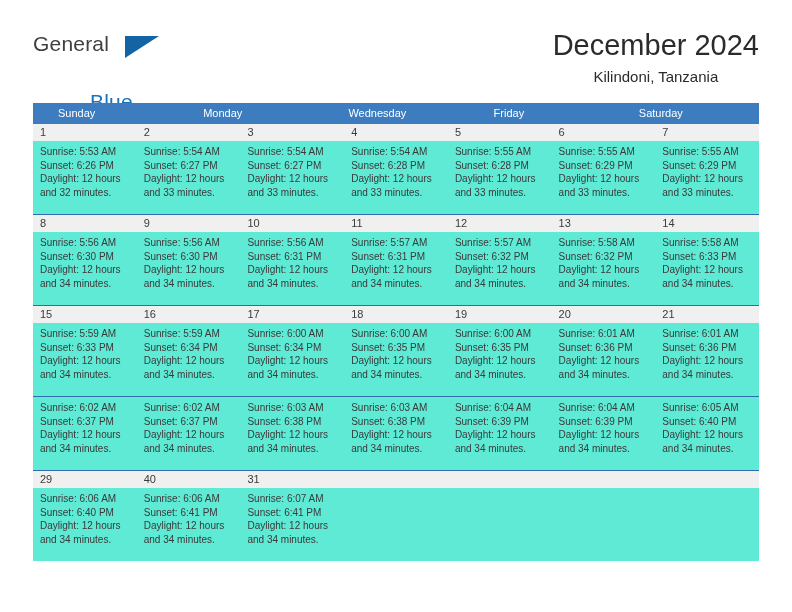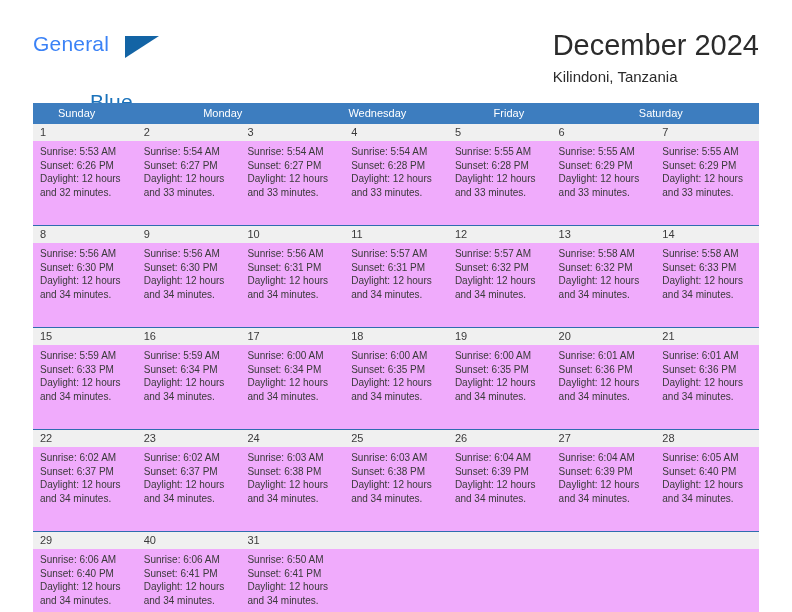--- a/index.html
+++ b/index.html
@@ -35,21 +35,21 @@
     left: 0;
     top: 4px;
     width: 200px;
     height: 56px;
   }
   .brand-general {
     position: absolute;
     left: 0;
     top: 0;
     font-size: 21px;
-    color: #3b82f6;
+    color: #404040;
     letter-spacing: 0.2px;
     line-height: 24px;
   }
   .brand-blue {
     position: absolute;
     left: 57px;
     top: 22px;
     font-size: 21px;
     color: #1a72bb;
     letter-spacing: 0.2px;
@@ -63,21 +63,21 @@
     width: 0;
     height: 0;
     border-left: 34px solid #1364a5;
     border-bottom: 22px solid transparent;
   }
 
   .titles {
     position: absolute;
     right: 0;
     top: 0;
-    text-align: left;
+    text-align: center;
   }
   .month-title {
     font-size: 29px;
     color: #2b2b2b;
     line-height: 34px;
     white-space: nowrap;
     font-weight: normal;
     margin: 0;
   }
   .location-title {
@@ -132,22 +132,22 @@
     font-size: 11px;
     color: #3a3a3a;
     line-height: 17px;
     padding-left: 7px;
     box-sizing: border-box;
     white-space: nowrap;
   }
 
   .detail-band {
     display: flex;
-    background: #f0abfc;
-    height: 84px;
+    background: #5eead4;
+    height: 73px;
   }
   .detail-cell {
     flex: 1 1 0;
     padding: 4px 7px 0 7px;
     box-sizing: border-box;
     font-size: 10px;
     color: #3a3a3a;
     line-height: 13.6px;
   }
   .detail-cell div {
@@ -342,29 +342,20 @@
             </div>
             <div class="detail-cell">
               <div>Sunrise: 6:01 AM</div>
               <div>Sunset: 6:36 PM</div>
               <div>Daylight: 12 hours</div>
               <div>and 34 minutes.</div>
             </div>
           </div>
         </div>
         <div class="week-row">
-          <div class="daynum-band">
-            <div class="daynum-cell">22</div>
-            <div class="daynum-cell">23</div>
-            <div class="daynum-cell">24</div>
-            <div class="daynum-cell">25</div>
-            <div class="daynum-cell">26</div>
-            <div class="daynum-cell">27</div>
-            <div class="daynum-cell">28</div>
-          </div>
           <div class="detail-band">
             <div class="detail-cell">
               <div>Sunrise: 6:02 AM</div>
               <div>Sunset: 6:37 PM</div>
               <div>Daylight: 12 hours</div>
               <div>and 34 minutes.</div>
             </div>
             <div class="detail-cell">
               <div>Sunrise: 6:02 AM</div>
               <div>Sunset: 6:37 PM</div>
@@ -420,21 +411,21 @@
               <div>Daylight: 12 hours</div>
               <div>and 34 minutes.</div>
             </div>
             <div class="detail-cell">
               <div>Sunrise: 6:06 AM</div>
               <div>Sunset: 6:41 PM</div>
               <div>Daylight: 12 hours</div>
               <div>and 34 minutes.</div>
             </div>
             <div class="detail-cell">
-              <div>Sunrise: 6:50 AM</div>
+              <div>Sunrise: 6:07 AM</div>
               <div>Sunset: 6:41 PM</div>
               <div>Daylight: 12 hours</div>
               <div>and 34 minutes.</div>
             </div>
             <div class="detail-cell">
               <div></div>
               <div></div>
               <div></div>
               <div></div>
             </div>

